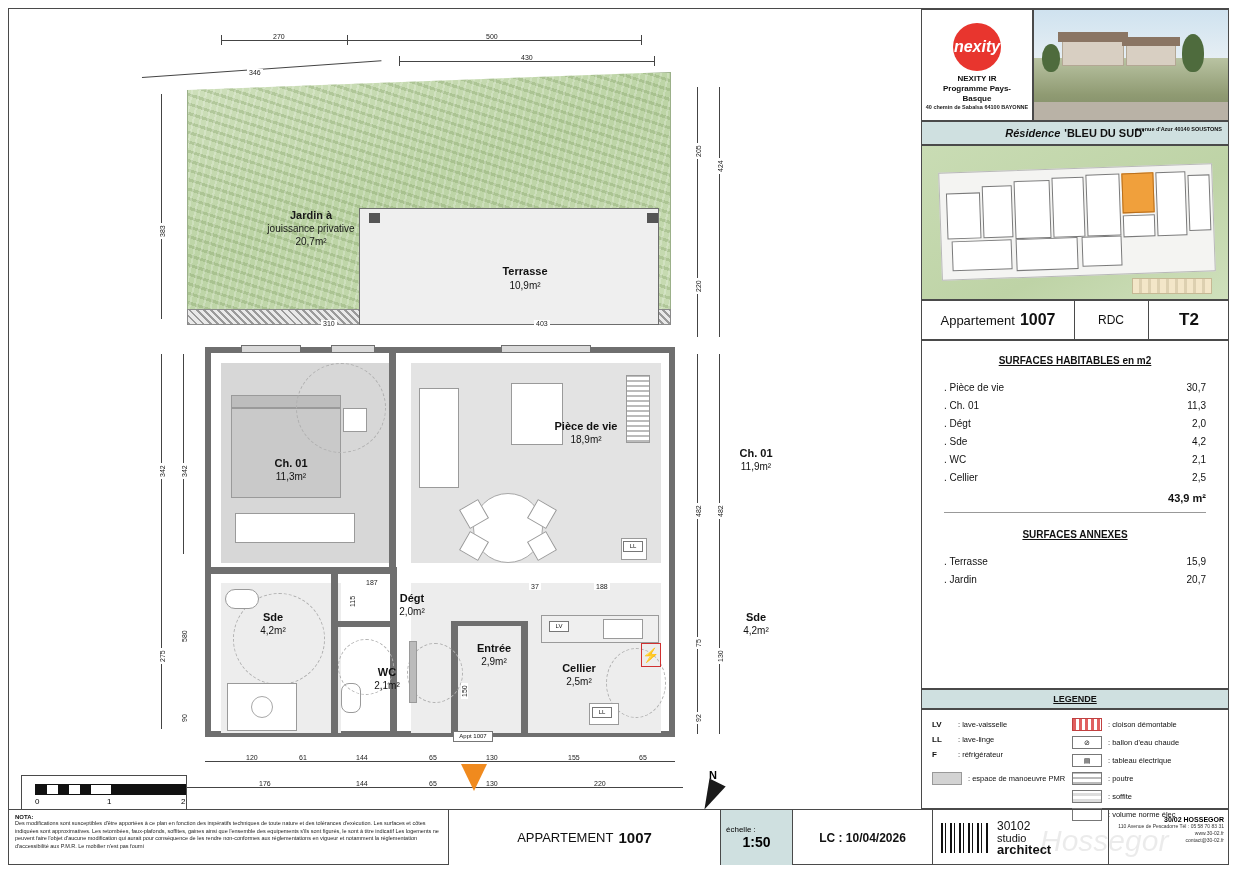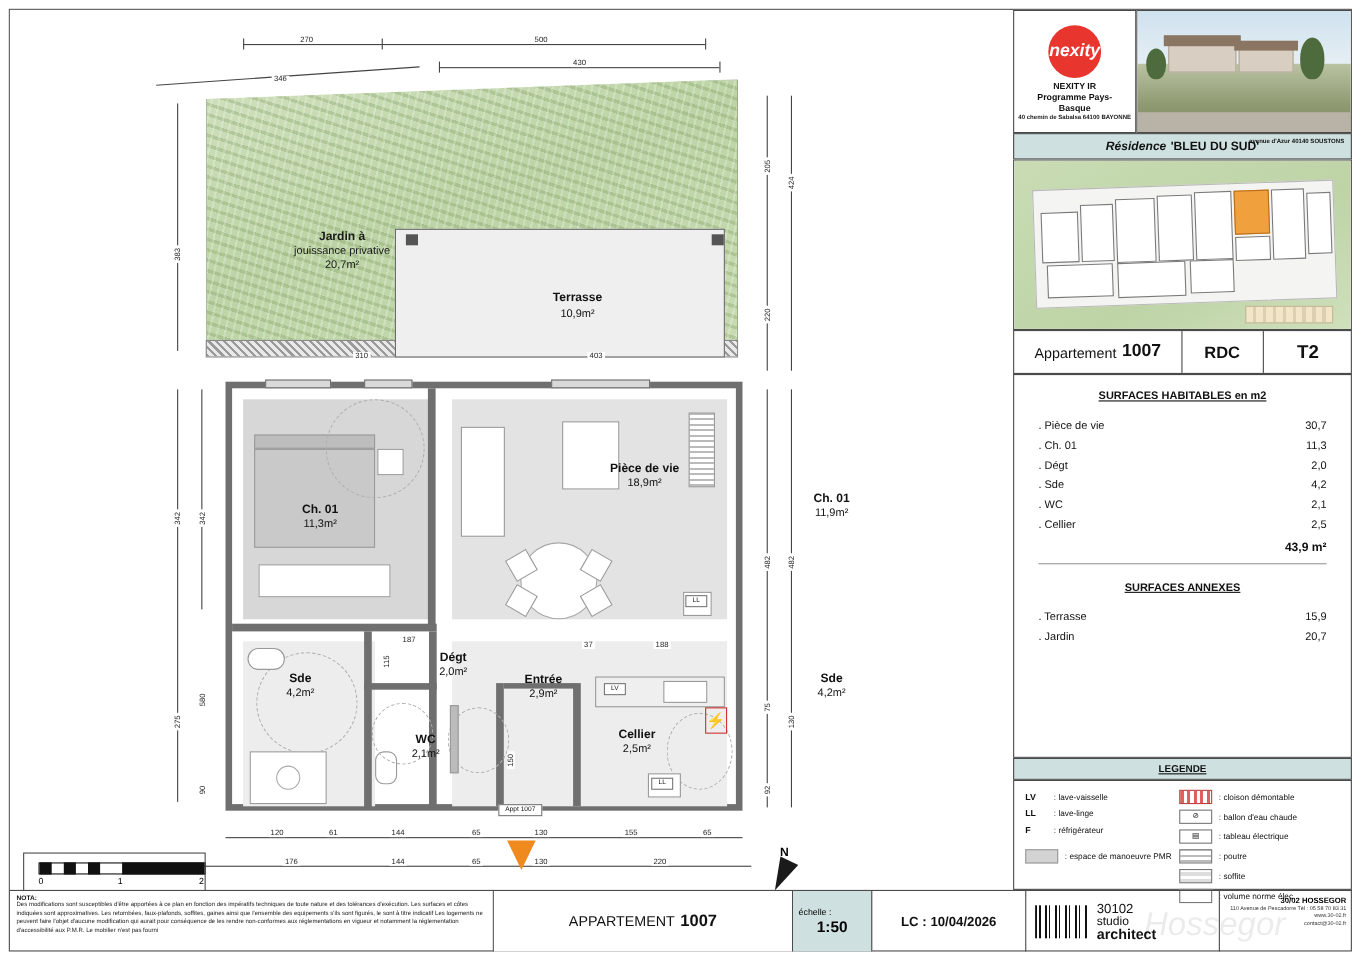--- a/index.html
+++ b/index.html
@@ -233,21 +233,21 @@
   .head-split { position: absolute; top: 0; height: 100%; border-left: 1px solid #4a4a4a; }
   .head-appt {
     position: absolute; left: 0; top: 0; width: 152px; height: 100%;
     display: flex; align-items: center; justify-content: center;
     font-size: 13px; color: #111;
   }
   .head-appt b { font-size: 16px; margin-left: 5px; }
   .head-rdc {
     position: absolute; left: 152px; top: 0; width: 74px; height: 100%;
     display: flex; align-items: center; justify-content: center;
-    font-size: 15px; font-weight: bold; color: #111;
+    font-size: 12px; font-weight: normal; color: #111;
   }
   .head-t2 {
     position: absolute; left: 226px; top: 0; width: 82px; height: 100%;
     display: flex; align-items: center; justify-content: center;
     font-size: 17px; font-weight: bold; color: #111;
   }
 
   .surf-box { left: 0; top: 331px; width: 308px; height: 349px; }
   .surf-title {
     text-align: center; font-size: 10px; font-weight: bold;
@@ -482,21 +482,21 @@
       <span>4,2m²</span>
     </div>
     <div class="rlabel" style="left:358px; top:583px; width:90px;">
       <b>Dégt</b><br>
       <span>2,0m²</span>
     </div>
     <div class="rlabel" style="left:333px; top:657px; width:90px;">
       <b>WC</b><br>
       <span>2,1m²</span>
     </div>
-    <div class="rlabel" style="left:440px; top:603px; width:90px;">
+    <div class="rlabel" style="left:440px; top:633px; width:90px;">
       <b>Entrée</b><br>
       <span>2,9m²</span>
     </div>
     <div class="rlabel" style="left:525px; top:653px; width:90px;">
       <b>Cellier</b><br>
       <span>2,5m²</span>
     </div>
 
     <div class="outside-label" style="left:702px; top:438px; width:90px;">
       <b>Ch. 01</b><br>

